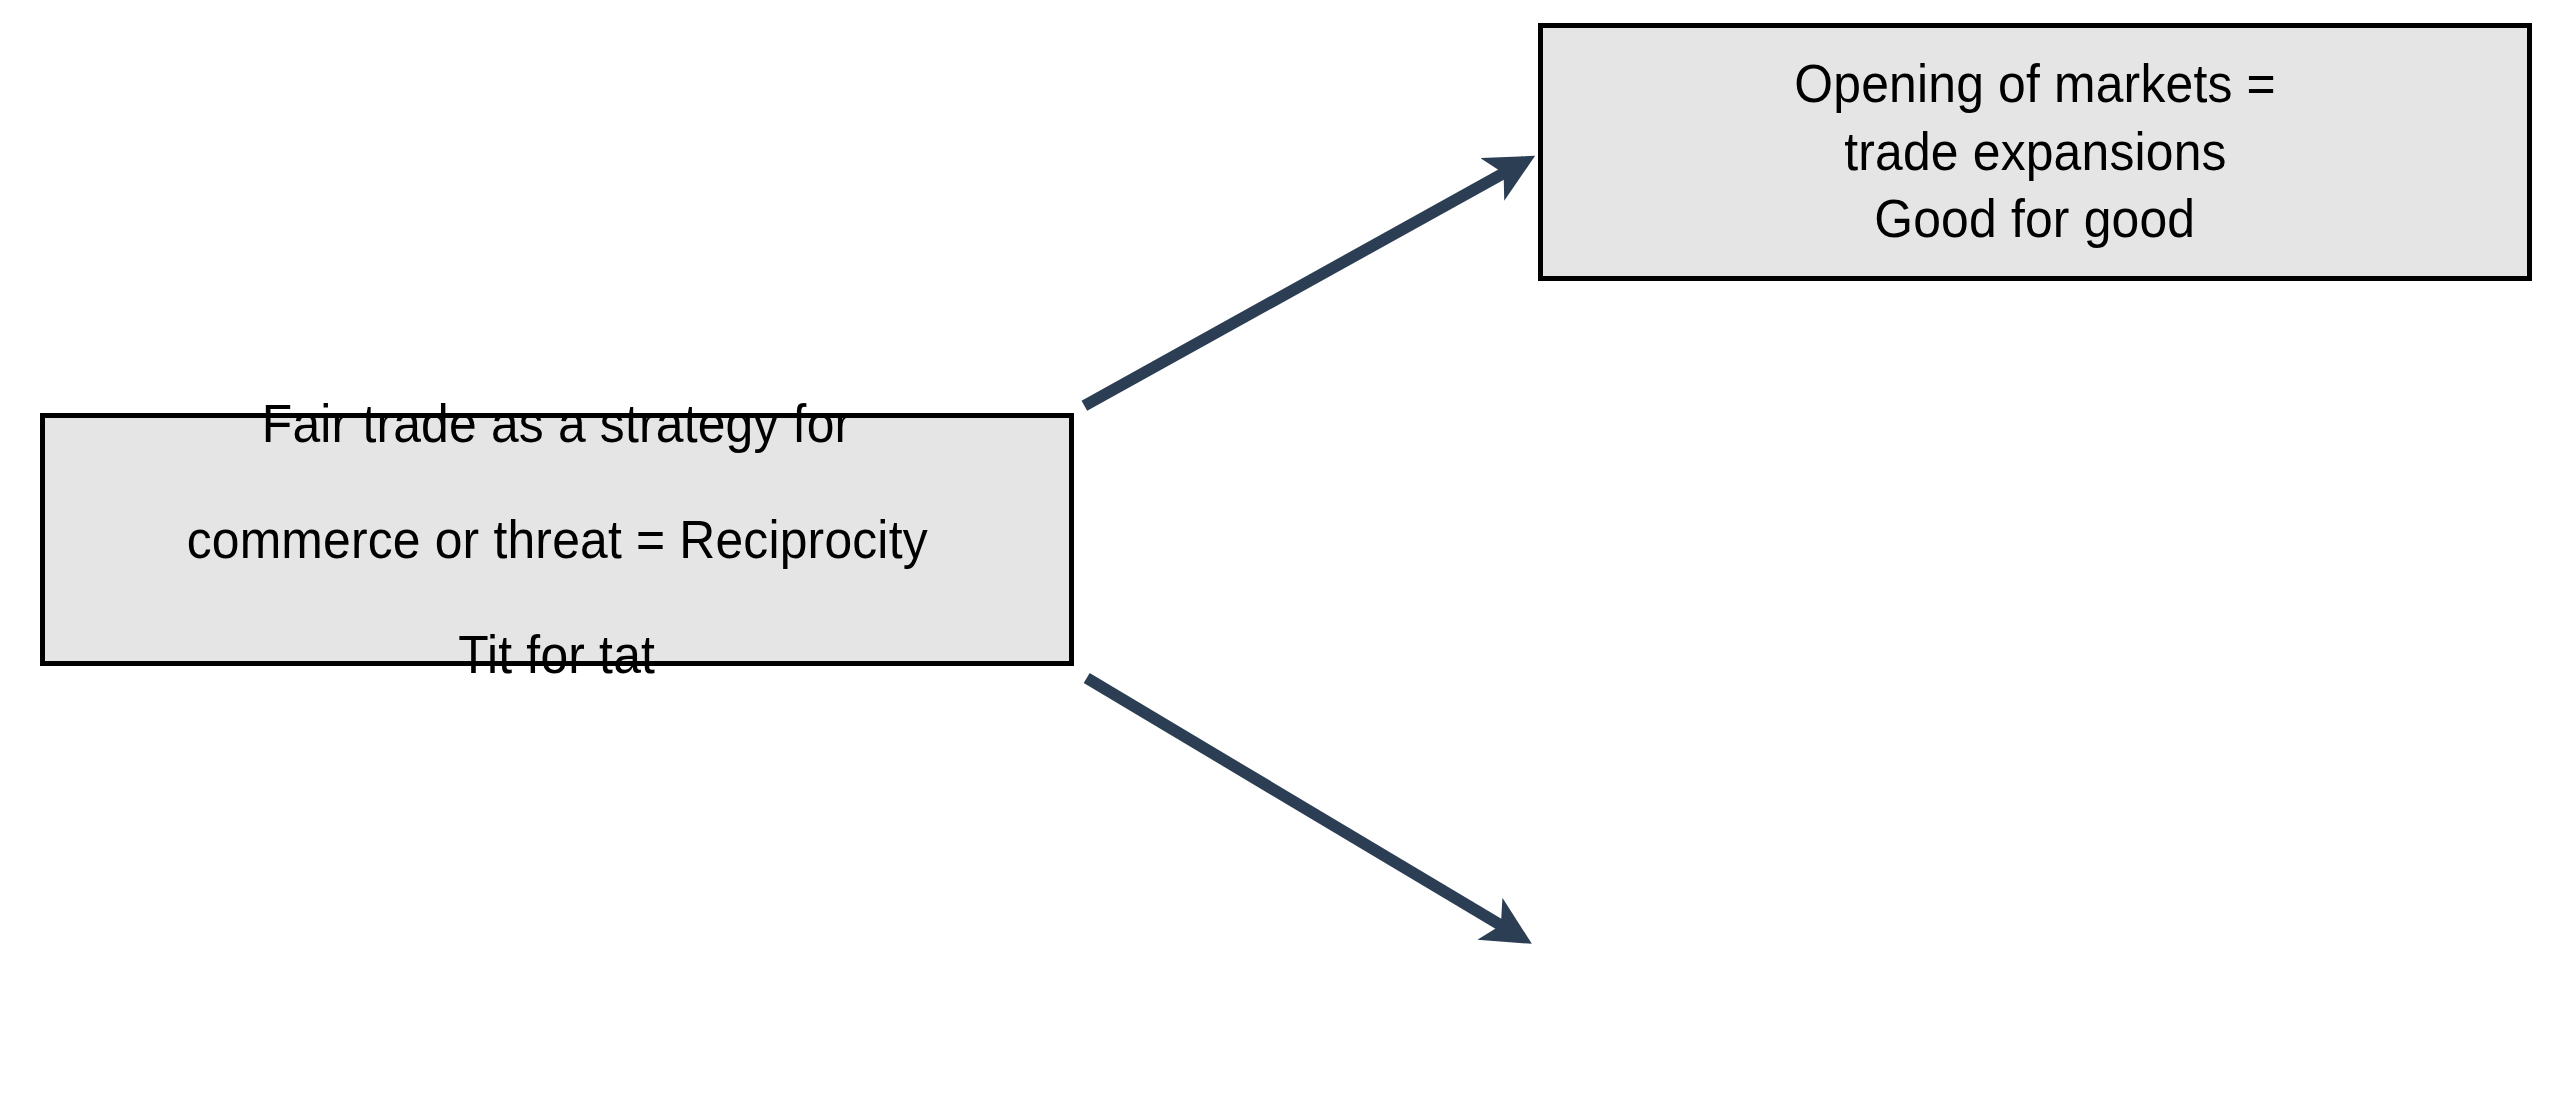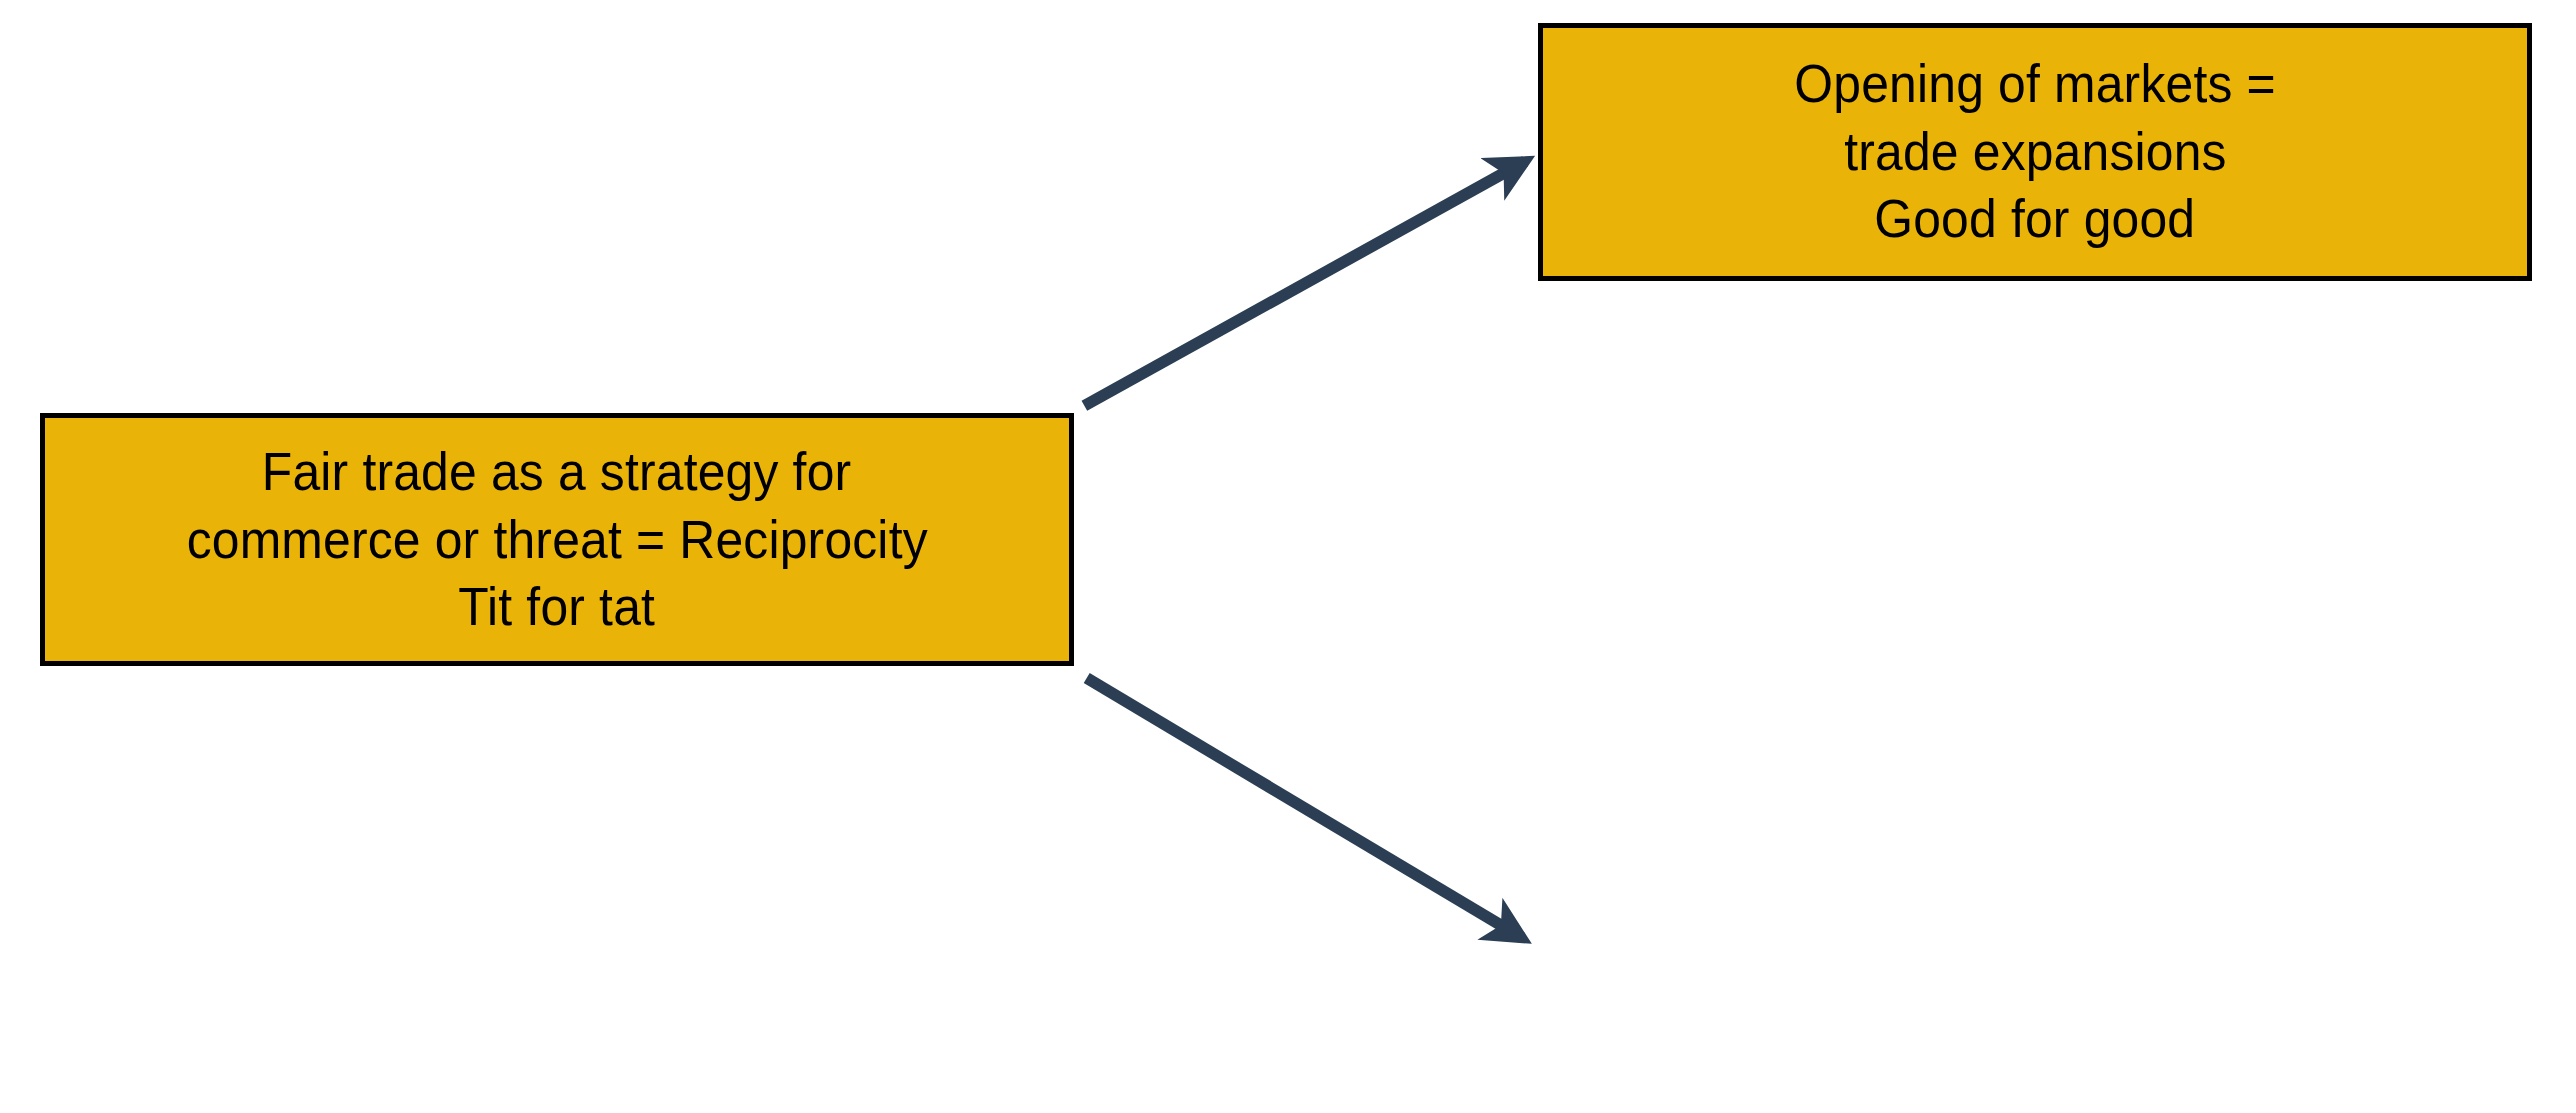--- a/index.html
+++ b/index.html
@@ -22,21 +22,21 @@
     left: 0; top: 0;
     width: 2576px;
     height: 1114px;
     z-index: 1;
   }
 
   
   .node-box {
     position: absolute;
     box-sizing: border-box;
-    background: #eab308;
+    background: #e5e5e5;
     border: 5.4px solid #000000;
     display: flex;
     flex-direction: column;
     align-items: center;
     justify-content: center;
     z-index: 2;
   }
   .node-line {
     display: block;
     color: #000000;
@@ -49,20 +49,21 @@
     transform: scaleX(0.94);
     transform-origin: center center;
   }
 
   
   #node-source {
     left: 40px;
     top: 413px;
     width: 1034px;
     height: 253px;
+    gap: 48px;
   }
   #node-positive {
     left: 1538px;
     top: 22.5px;
     width: 994px;
     height: 258px;
   }
   #node-negative {
     left: 1540px;
     top: 828px;

